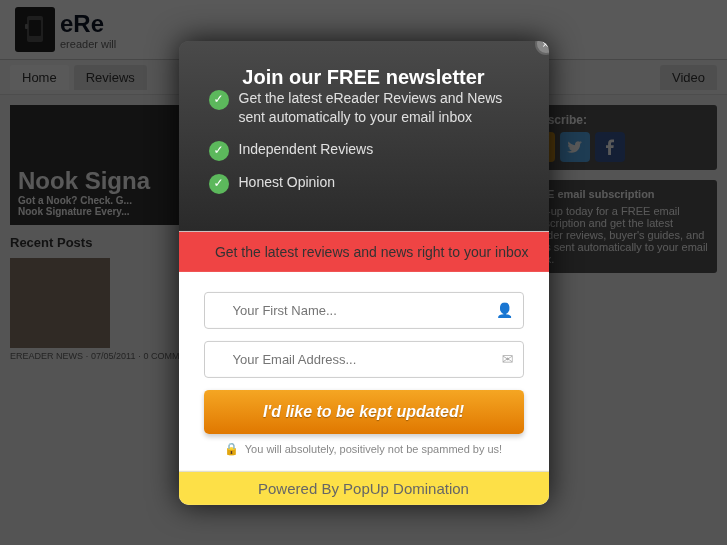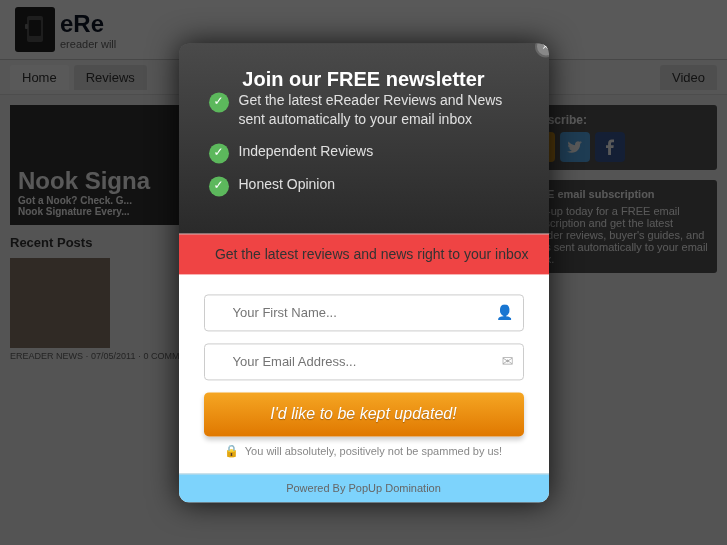--- a/index.html
+++ b/index.html
@@ -269,21 +269,21 @@
     }
 
     .submit-btn {
       width: 100%;
       padding: 13px;
       background: linear-gradient(180deg, #f5a623 0%, #e07800 100%);
       border: none;
       border-radius: 5px;
       color: white;
       font-size: 16px;
-      font-weight: normal;
+      font-weight: bold;
       cursor: pointer;
       font-style: italic;
       text-shadow: 0 1px 1px rgba(0,0,0,0.3);
       box-shadow: 0 3px 5px rgba(0,0,0,0.2);
       margin-bottom: 8px;
     }
 
     .spam-notice {
       display: flex;
       align-items: center;
@@ -293,23 +293,23 @@
       color: #888;
     }
 
     .lock-icon {
       font-size: 12px;
     }
 
     .powered-by {
       text-align: center;
       padding: 8px;
-      font-size: 11px;
+      font-size: 15px;
       color: #666;
-      background: #7dd3fc;
+      background: #fde047;
       border-top: 1px solid #ddd;
     }
   </style>
 </head>
 <body>
 
 <div class="bg-page">
   <div class="bg-header">
     <div class="bg-logo">
       <div class="bg-logo-icon">

